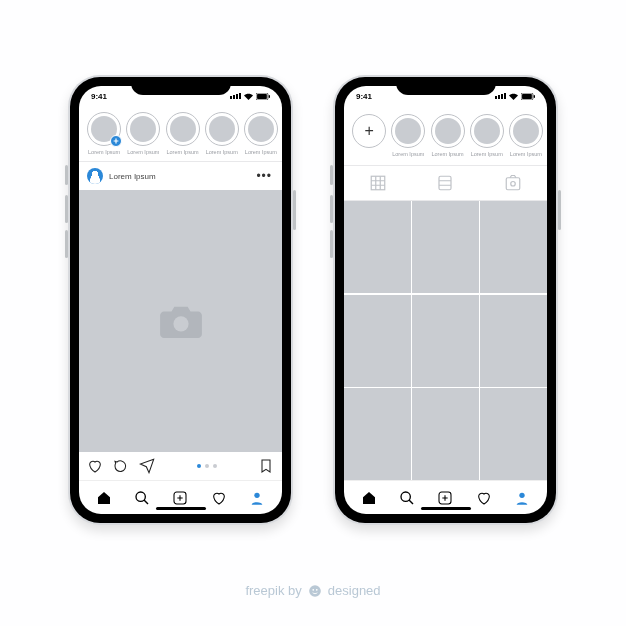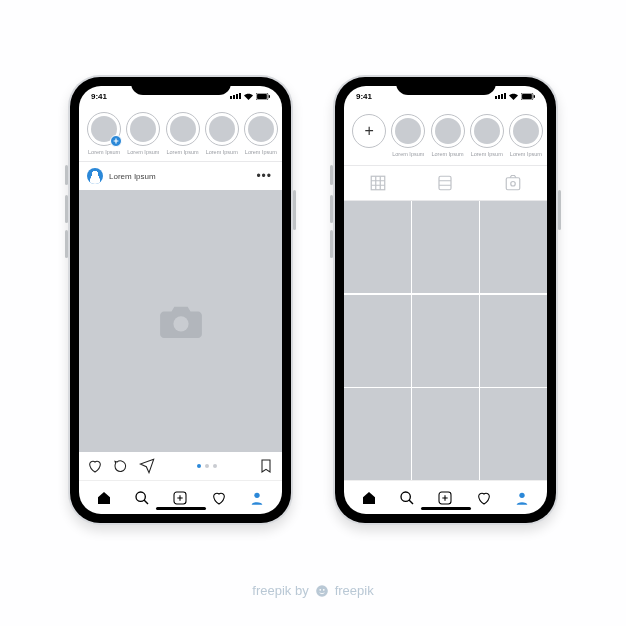--- a/index.html
+++ b/index.html
@@ -429,14 +429,14 @@
 </div>
 
 <div class="credit">
   <span>freepik by</span>
   <svg class="fp-logo" viewBox="0 0 24 24" fill="#b9c8d5">
       <circle cx="12" cy="12" r="10"></circle>
       <circle cx="9" cy="10" r="1.5" fill="#fff"></circle>
       <circle cx="15" cy="10" r="1.5" fill="#fff"></circle>
       <path d="M8 15c2 2 6 2 8 0" stroke="#fff" stroke-width="1.5" fill="none"></path>
     </svg>
-  <b>freepik</b>
+  <b>designed</b>
 </div>
 
 </body></html>

